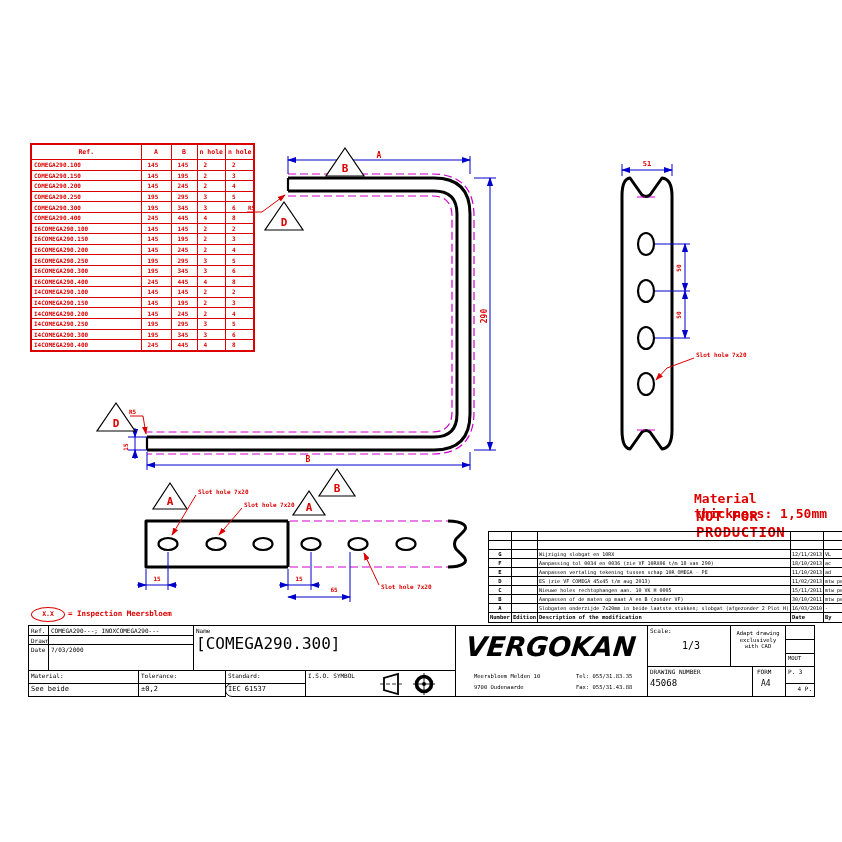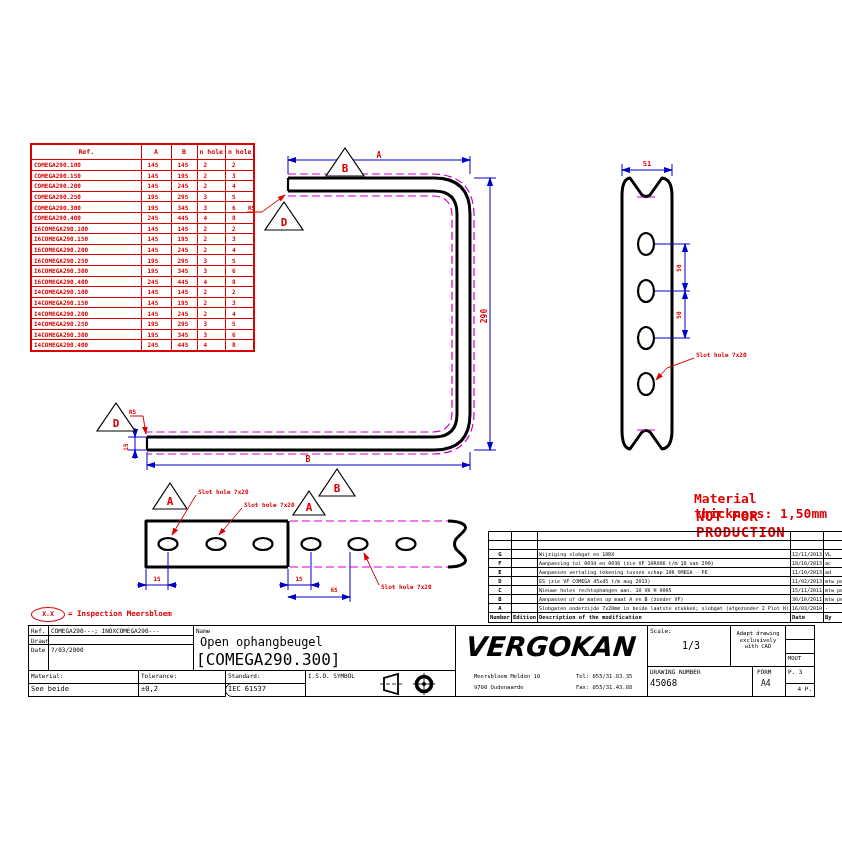--- a/index.html
+++ b/index.html
@@ -406,21 +406,20 @@
 
   <div class="cell" style="left:28px;top:625px;width:21px;height:11px;">Ref.</div>
   <div class="cell" style="left:48px;top:625px;width:146px;height:11px;">COMEGA290---; INOXCOMEGA290---</div>
   <div class="cell" style="left:28px;top:635px;width:21px;height:10px;">Drawn</div>
   <div class="cell" style="left:48px;top:635px;width:146px;height:10px;"></div>
   <div class="cell" style="left:28px;top:644px;width:21px;height:27px;">Date</div>
   <div class="cell" style="left:48px;top:644px;width:146px;height:27px;">7/03/2000</div>
 
   <div class="cell" style="left:193px;top:625px;width:263px;height:46px;">
     <div class="lbl">Name</div>
-    <div style="font-size:12px;margin:1px 0 0 4px;">Open ophangbeugel</div>
     <div style="font-size:16px;margin-left:0;">[COMEGA290.300]</div>
   </div>
 
   <div class="cell" style="left:28px;top:670px;width:111px;height:14px;">Material:</div>
   <div class="cell" style="left:138px;top:670px;width:88px;height:14px;">Tolerance:</div>
   <div class="cell" style="left:225px;top:670px;width:81px;height:14px;">Standard:</div>
   <div class="cell" style="left:28px;top:683px;width:111px;height:14px;font-size:7px;">See beide</div>
   <div class="cell" style="left:138px;top:683px;width:88px;height:14px;font-size:7px;">±0,2</div>
   <div class="cell" style="left:225px;top:683px;width:98px;height:14px;font-size:7px;border-radius:7px;">IEC 61537</div>
 

